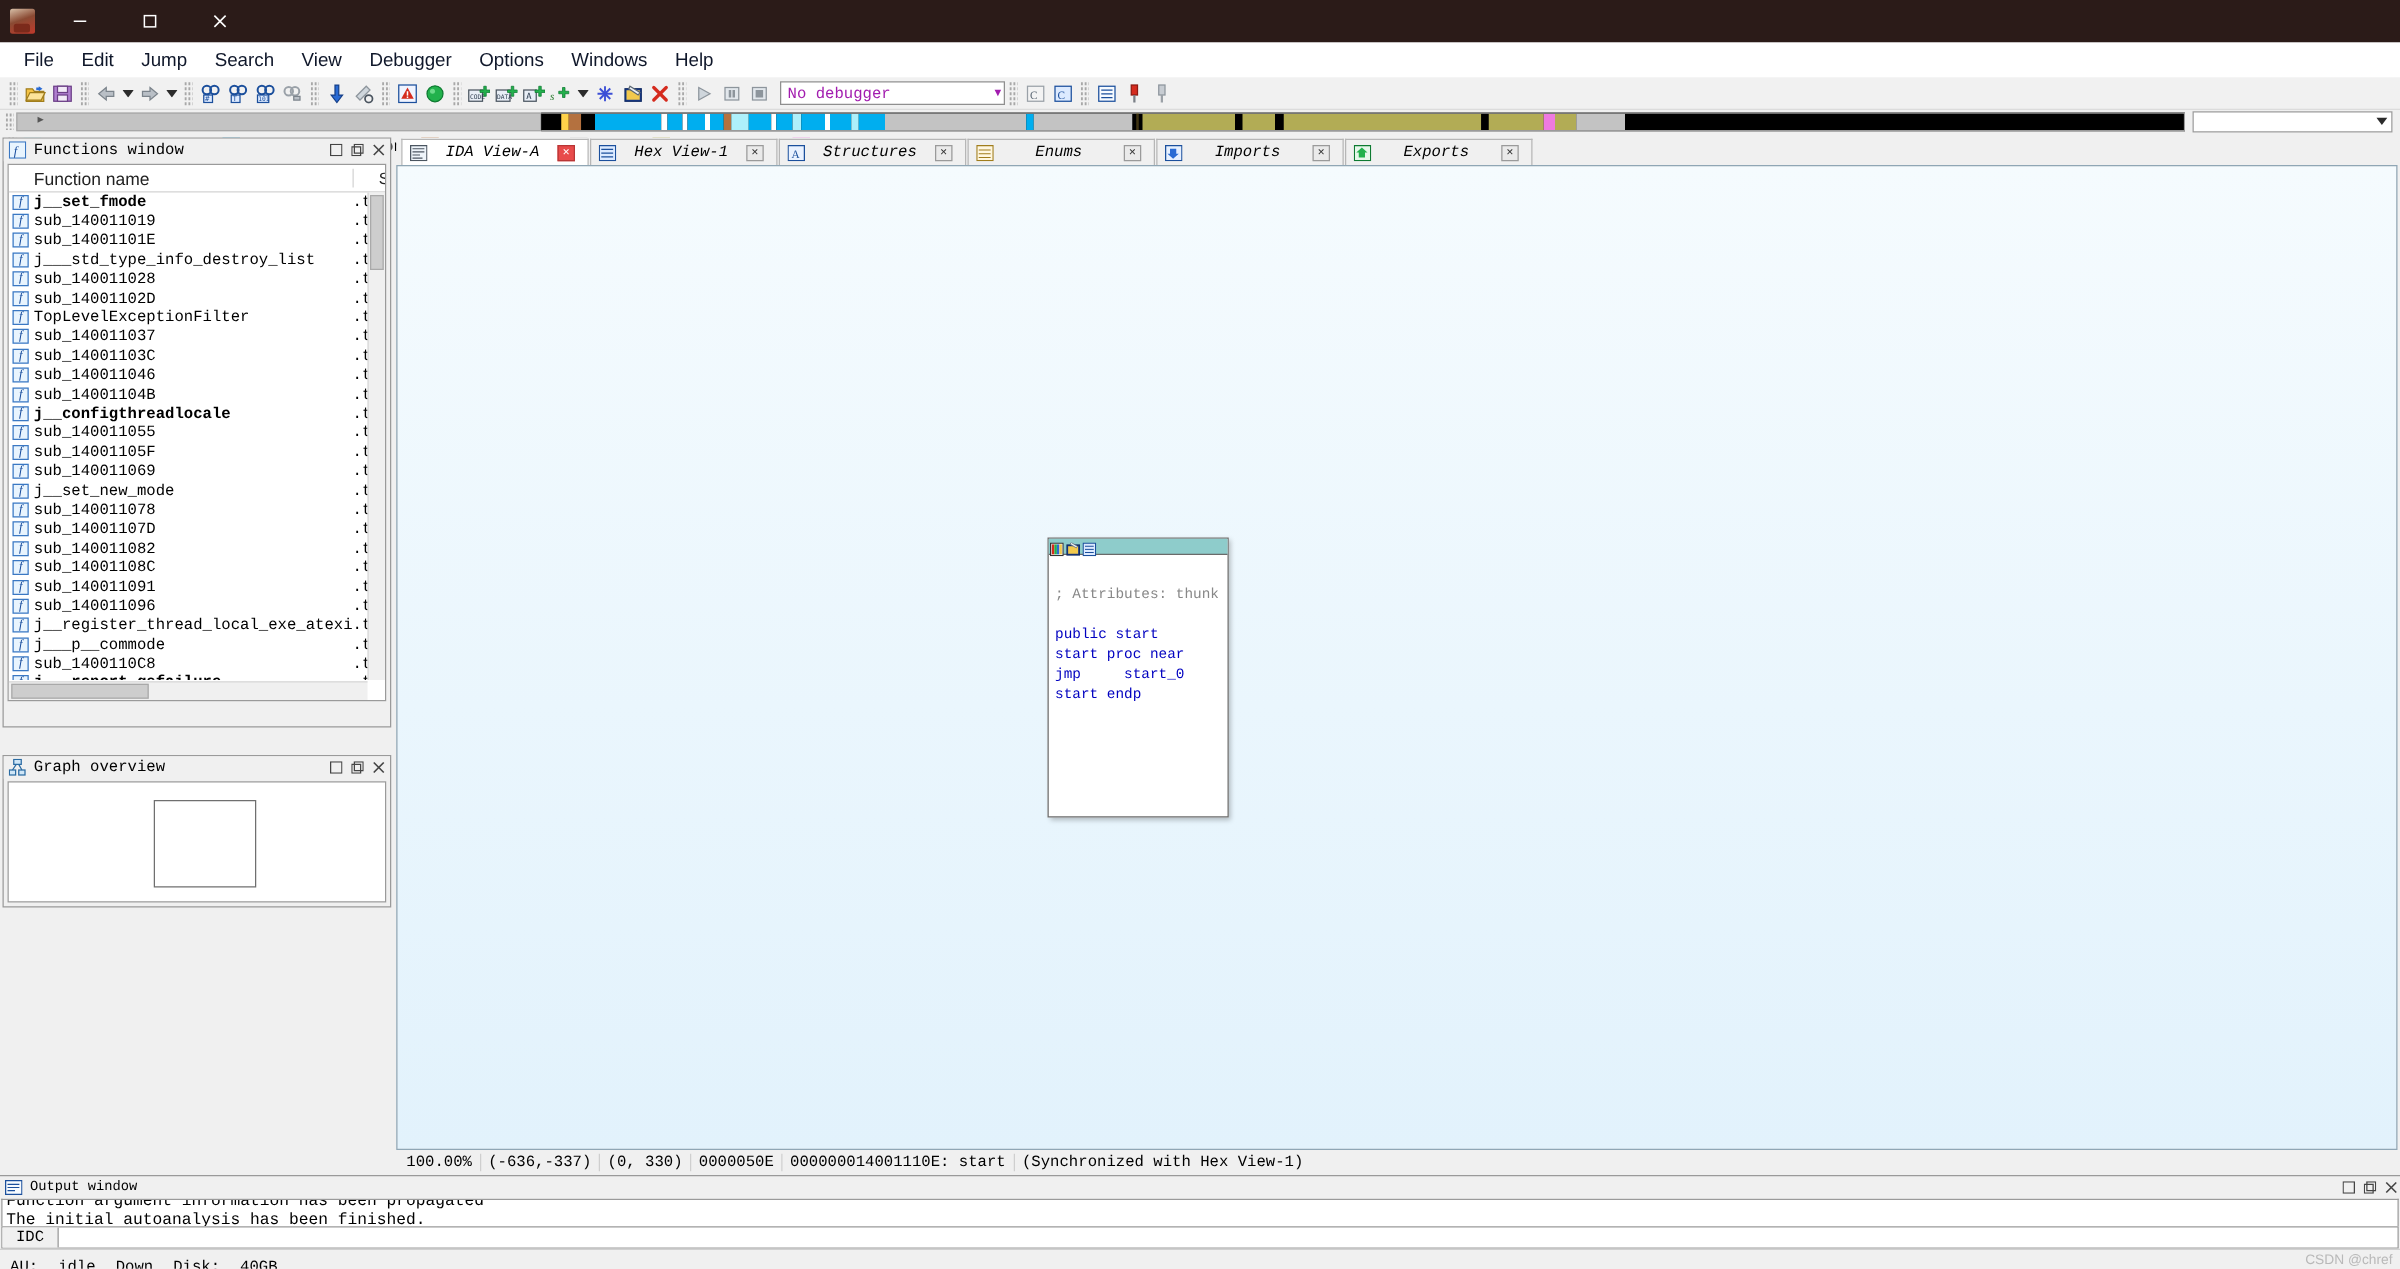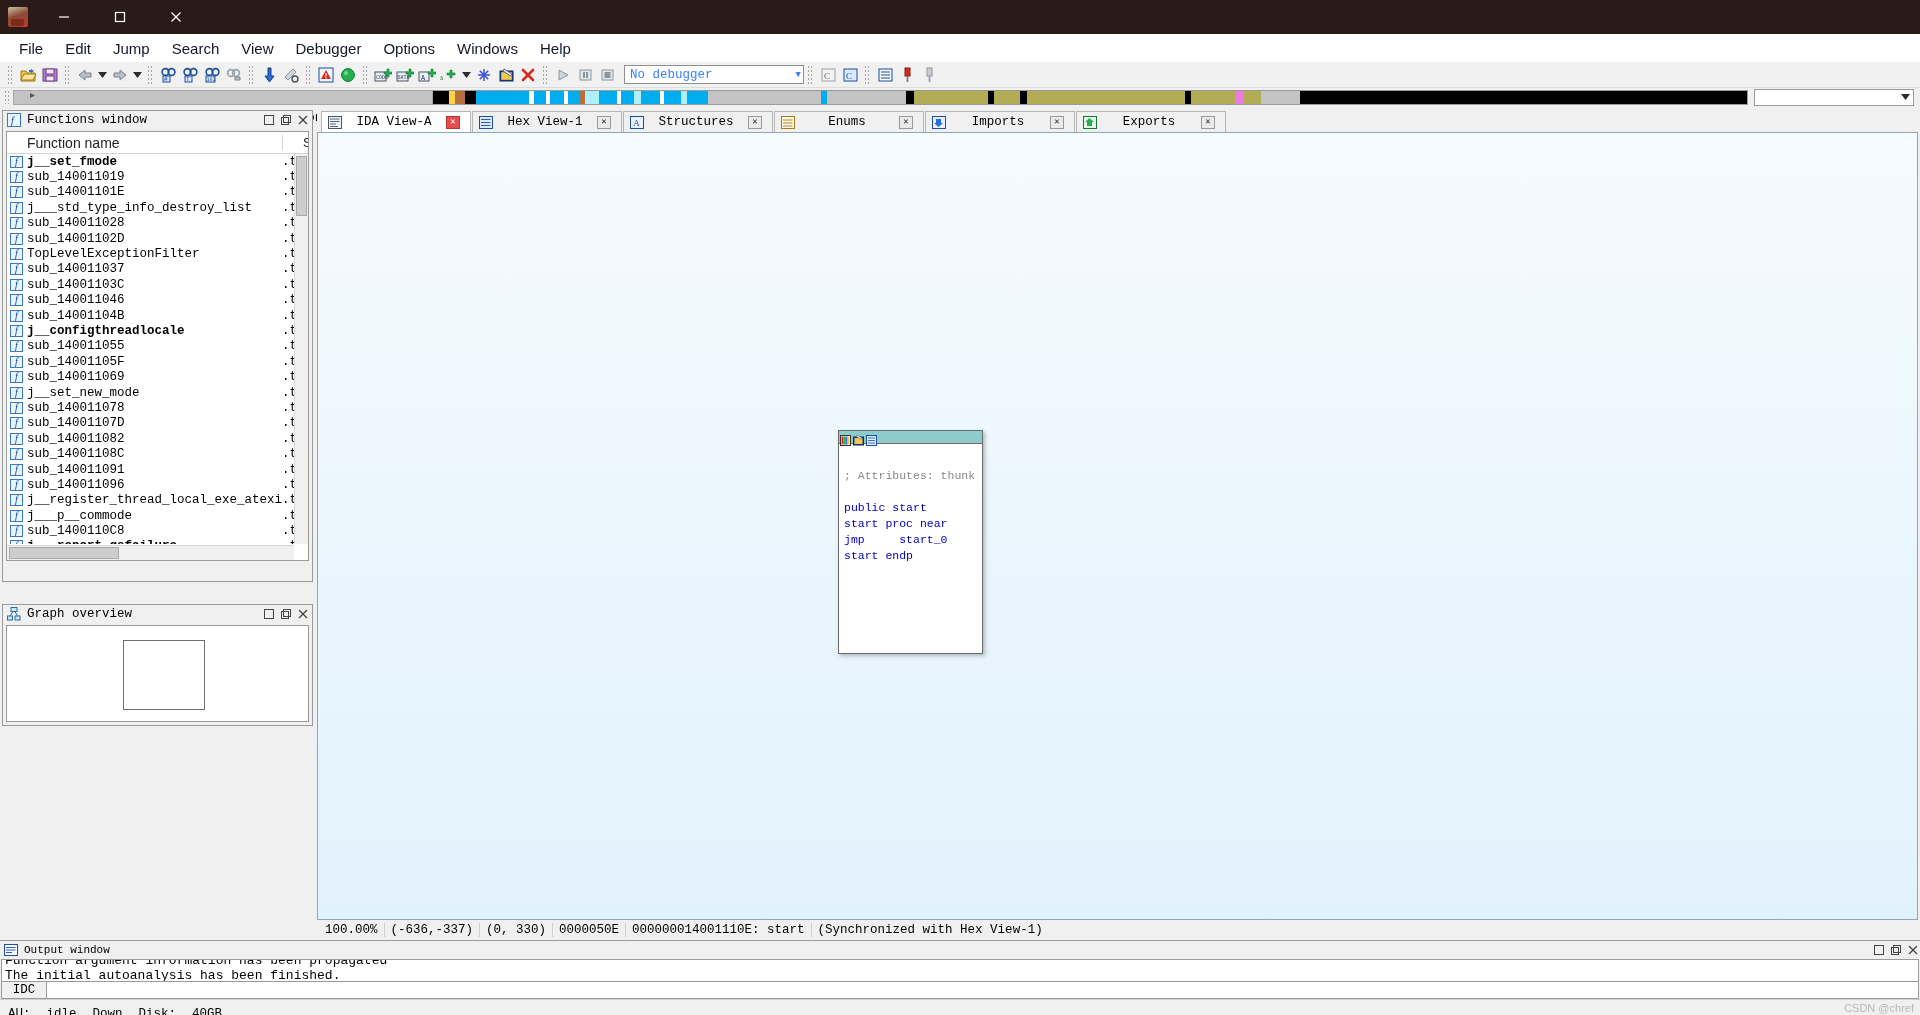--- a/index.html
+++ b/index.html
@@ -60,21 +60,21 @@
   .tb-btn svg { display:block; }
   .tb-arrow {
     width: 13px; height: 22px; display:flex; align-items:center; justify-content:center;
     flex: 0 0 auto;
   }
   .dbg-select {
     height: 19px; width: 180px; margin-left: 6px;
     border: 1px solid #8f8f8f; background:#ffffff;
     display:flex; align-items:center; justify-content:space-between;
     font-family:"Liberation Mono", monospace; font-size: 12.5px;
-    padding: 0 2px 0 5px; color:#3b82f6; flex:0 0 auto;gap:44px;
+    padding: 0 2px 0 5px; color:#a21caf; flex:0 0 auto;gap:44px;
   }
 
   
   .navband-row {
     height: 18px; background:#f0f0f0; display:flex; align-items:center;
     padding-left: 4px;
   }
   .navband-left-grip {
     width:7px; height:14px; margin-right:2px;
     background-image: radial-gradient(#a8a8a8 40%, transparent 41%);
@@ -201,21 +201,21 @@
     padding-left: 4px;
   }
   .tab {
     height: 21px; display:flex; align-items:center; padding: 0 10px 0 6px;
     background:#f0f0f0; border:1px solid #b6b6b6; border-bottom:0;
     margin-right: 1px; font-family:"Liberation Mono", monospace; font-size:12.5px;
     color:#000; position:relative; min-width: 150px;
   }
   .tab.active { background:#ffffff; }
   .tab .tab-icon { width:14px; height:13px; margin-right:10px; flex:0 0 auto; }
-  .tab .tab-label { flex:1 1 auto; text-align:center; white-space:nowrap; }
+  .tab .tab-label { flex:1 1 auto; text-align:center; white-space:nowrap;font-style:italic; }
   .tab .tab-close {
     width:14px; height:13px; margin-left:10px; flex:0 0 auto;
     border:1px solid #9a9a9a; background:#eaeaea;
     display:flex; align-items:center; justify-content:center;
     font-size:9px; line-height:1; color:#333;
   }
   .tab.active .tab-close { background:#e84b4b; border-color:#b83636; color:#fff; }
 
   .graphview {
     position:absolute; left:0; right:0; top:22px; bottom:20px;

